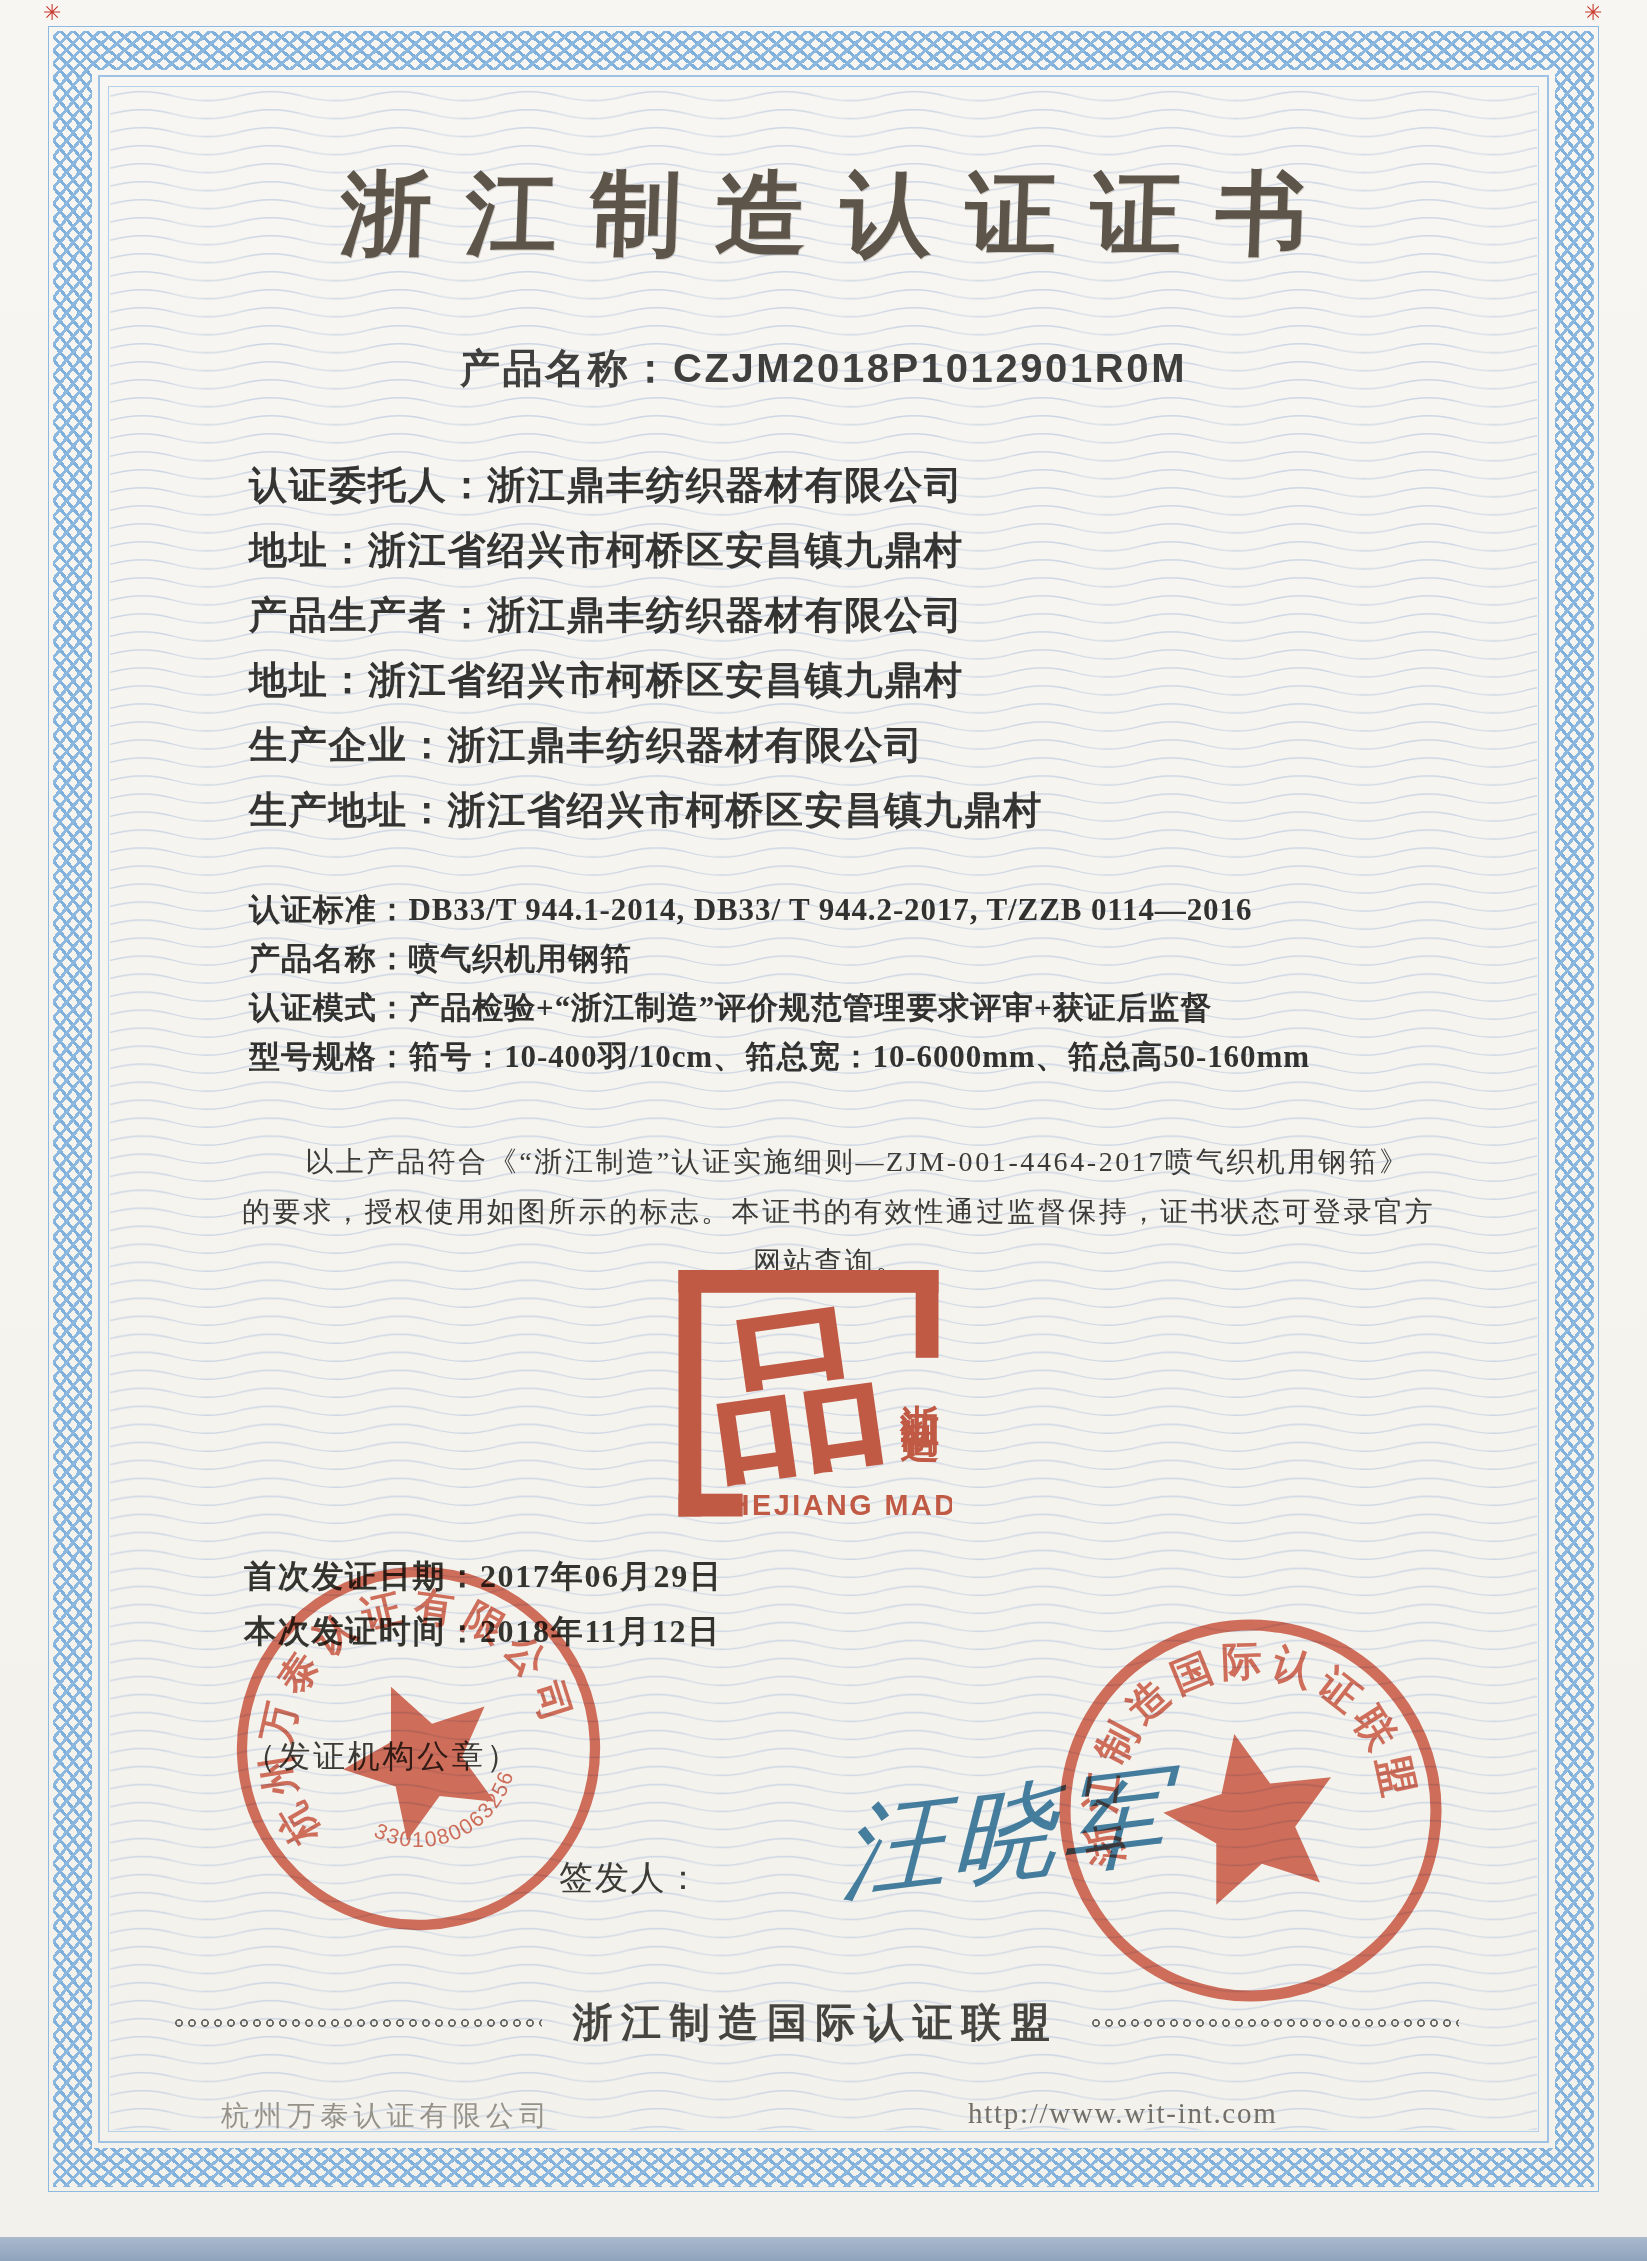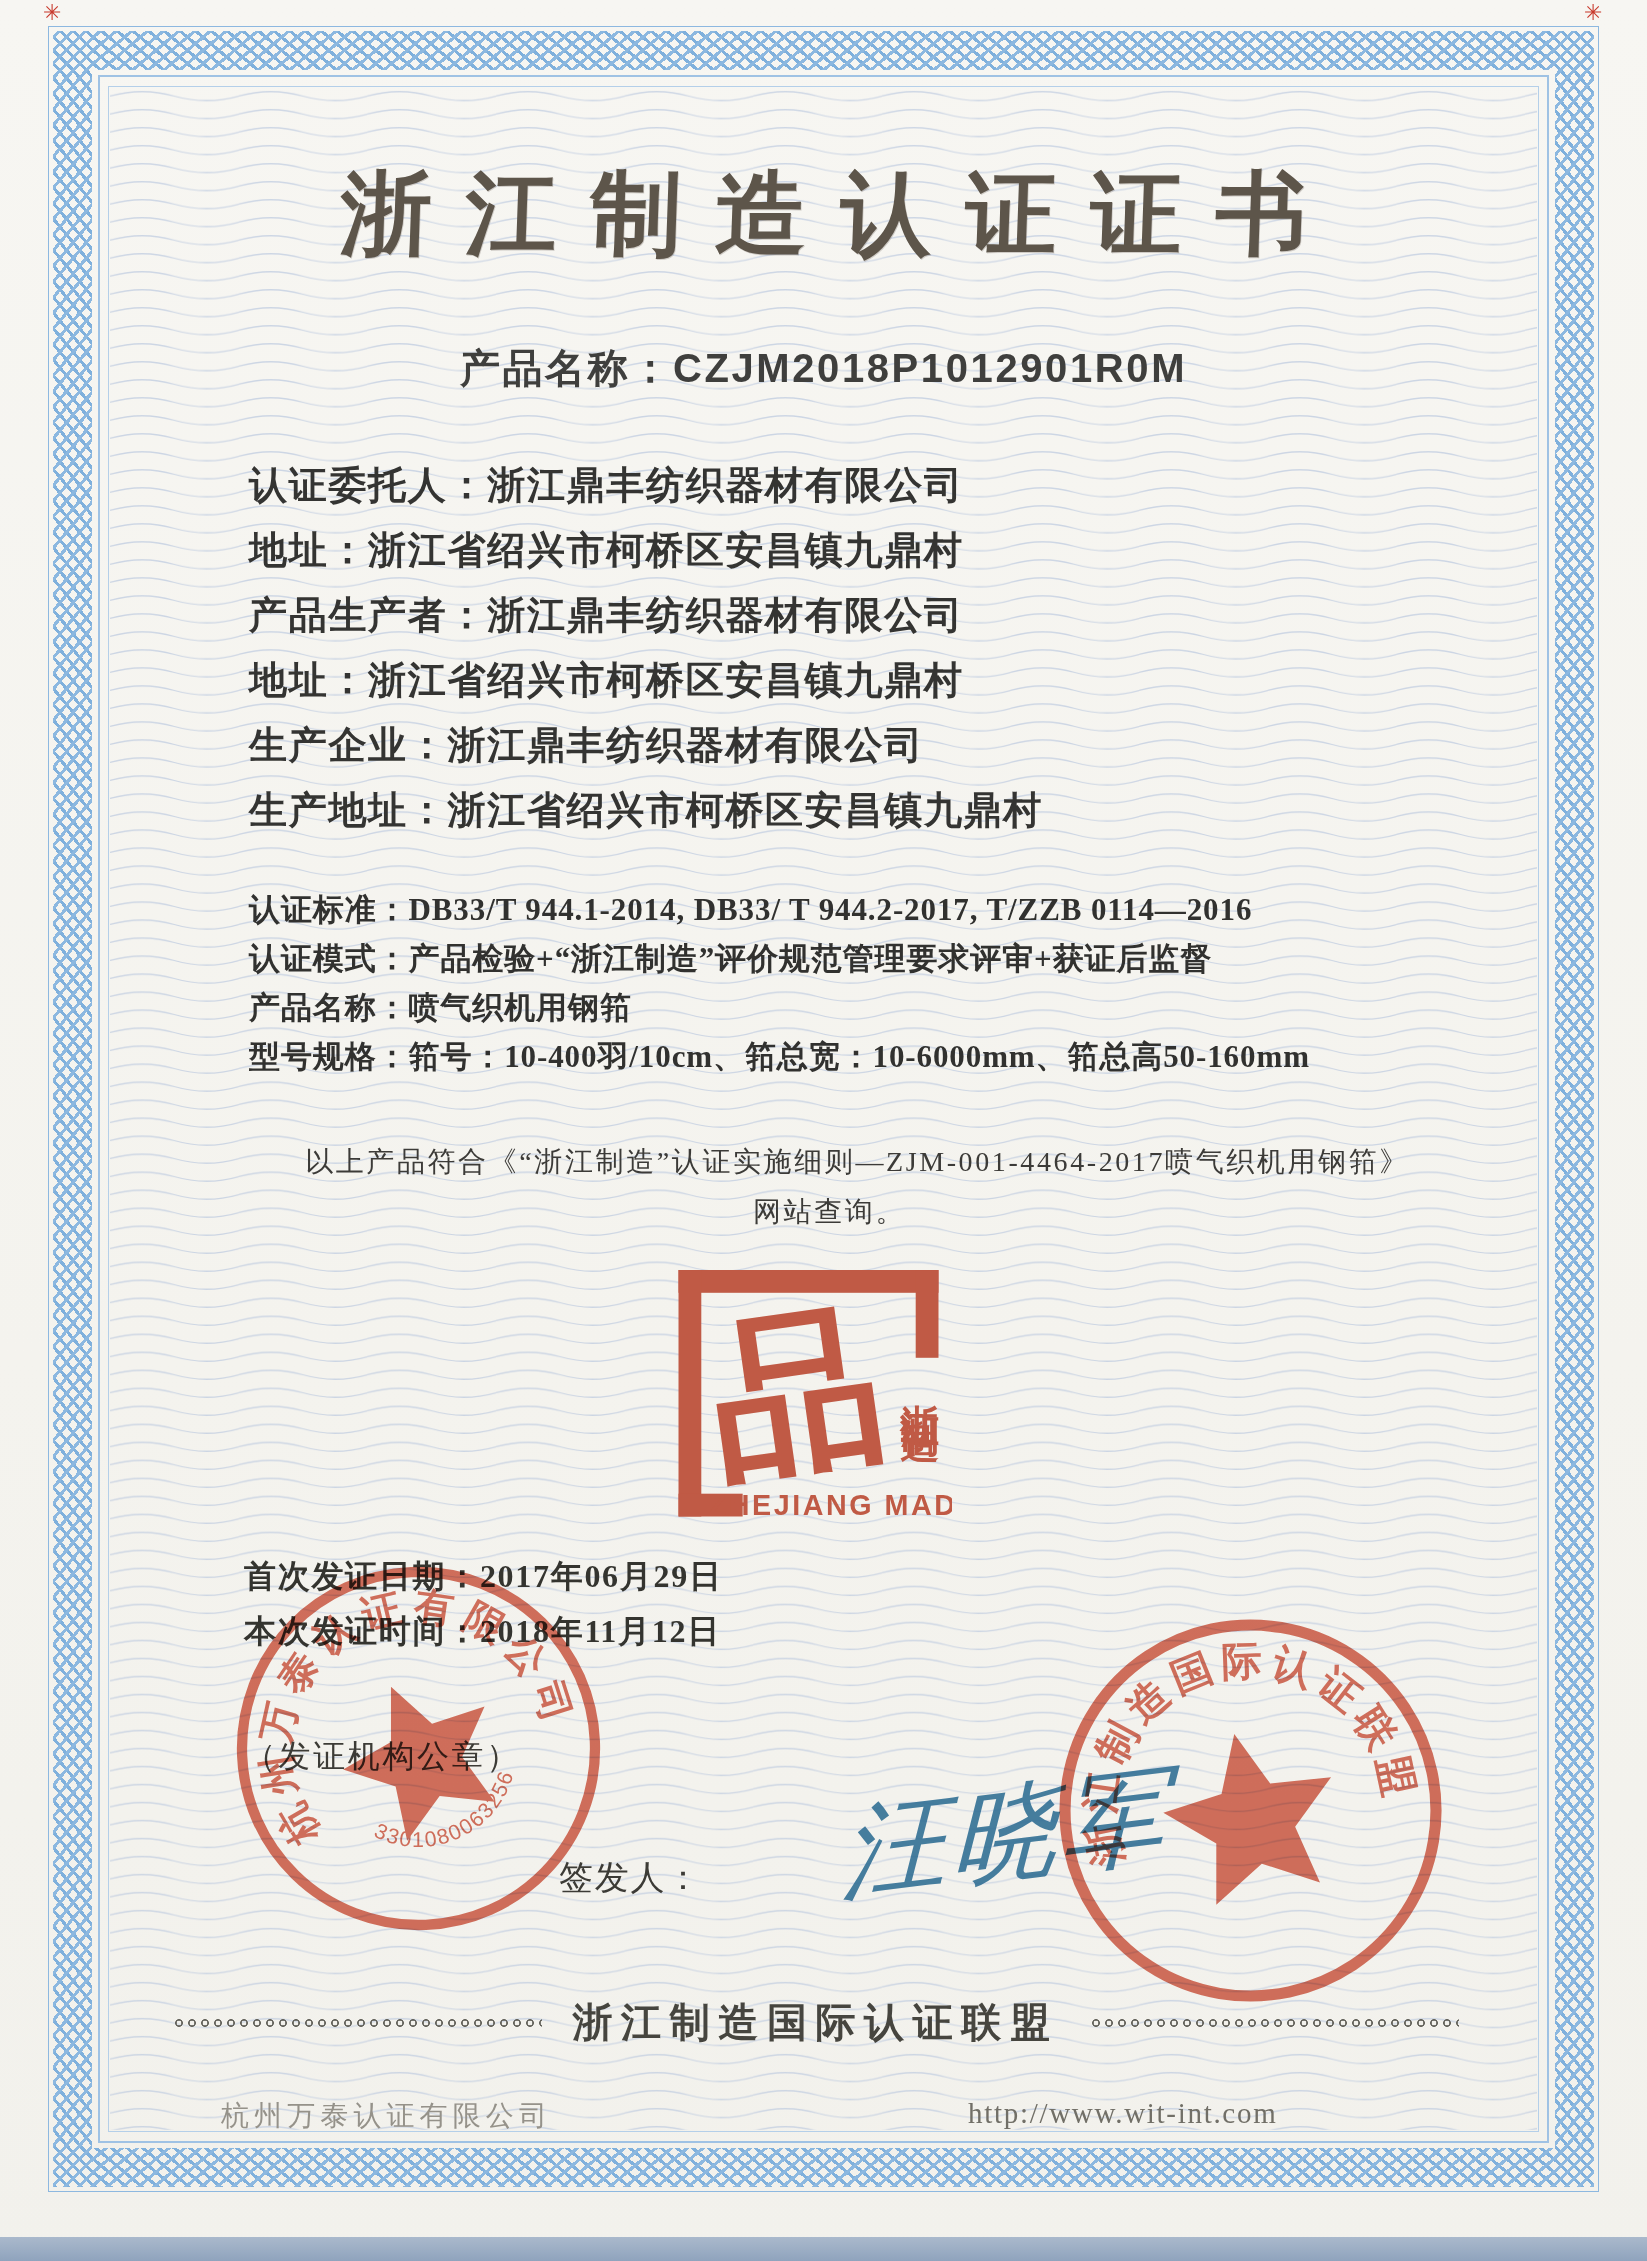--- a/index.html
+++ b/index.html
@@ -90,27 +90,28 @@
     <div class="info-line">认证委托人：浙江鼎丰纺织器材有限公司</div>
     <div class="info-line">地址：浙江省绍兴市柯桥区安昌镇九鼎村</div>
     <div class="info-line">产品生产者：浙江鼎丰纺织器材有限公司</div>
     <div class="info-line">地址：浙江省绍兴市柯桥区安昌镇九鼎村</div>
     <div class="info-line">生产企业：浙江鼎丰纺织器材有限公司</div>
     <div class="info-line">生产地址：浙江省绍兴市柯桥区安昌镇九鼎村</div>
   </div>
 
   <div class="layer specs">
     <div class="spec-line">认证标准：DB33/T 944.1-2014, DB33/ T 944.2-2017, T/ZZB 0114—2016</div>
+    <div class="spec-line">产品名称：喷气织机用钢筘</div>
     <div class="spec-line">认证模式：产品检验+“浙江制造”评价规范管理要求评审+获证后监督</div>
-    <div class="spec-line">产品名称：喷气织机用钢筘</div>
     <div class="spec-line">型号规格：筘号：10-400羽/10cm、筘总宽：10-6000mm、筘总高50-160mm</div>
   </div>
 
   <div class="layer statement">
     <div class="st-line indent">以上产品符合《“浙江制造”认证实施细则—ZJM-001-4464-2017喷气织机用钢筘》</div>
+    <div class="st-line">的要求，授权使用如图所示的标志。本证书的有效性通过监督保持，证书状态可登录官方</div>
     <div class="st-line">网站查询。</div>
   </div>
 
   <svg class="layer logo" viewBox="0 0 340 340" xmlns="http://www.w3.org/2000/svg">
     <g fill="#c05a45">
       <rect x="16" y="16" width="308" height="27"></rect>
       <rect x="297" y="16" width="27" height="104"></rect>
       <rect x="16" y="16" width="27" height="292"></rect>
       <rect x="16" y="281" width="76" height="27"></rect>
     </g>

